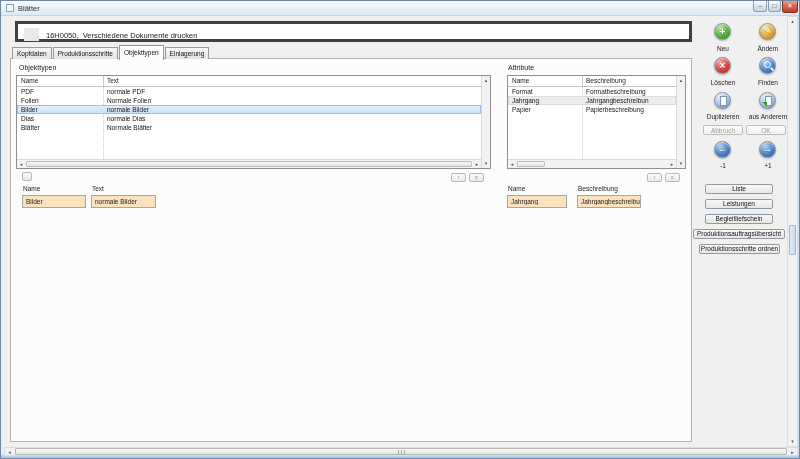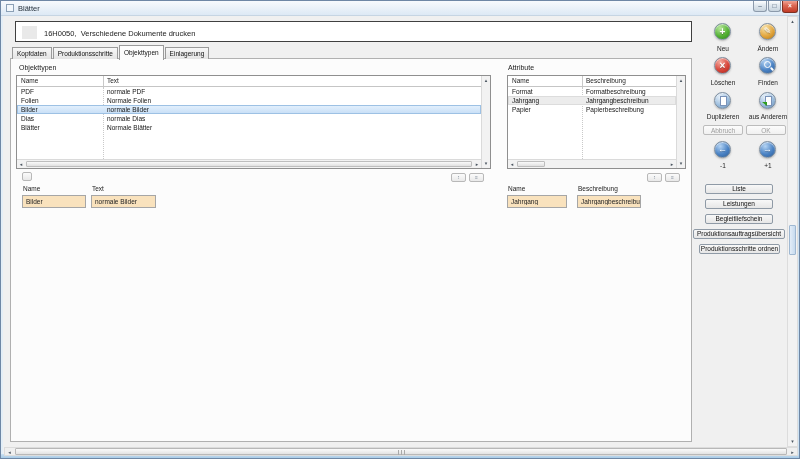--- a/index.html
+++ b/index.html
@@ -22,21 +22,21 @@
   .btn-max { left:767px; width:13px; }
   .btn-close { left:781px; width:16px; height:12px; color:#fff; font-weight:bold;
                background:linear-gradient(#f0a293,#dd6a55 40%,#c13a26); border-color:#7e3022; }
   .frame-bottom { position:absolute; left:0; right:0; bottom:0; height:4px;
                   background:linear-gradient(#cbe1f3,#a7cae6); }
   .frame-right { position:absolute; right:0; top:15px; width:2px; bottom:4px; background:#cde2f3; }
   .frame-left { position:absolute; left:0; top:15px; width:2px; bottom:4px; background:#e3eef7; }
 
   
   .order-box { position:absolute; left:14px; top:20px; width:677px; height:21px;
-               background:#fff; border:1px solid #404040; }
+               background:#fff; border:3px solid #404040; }
   .order-icon { position:absolute; left:6px; top:4px; width:15px; height:13px; background:#e9e9e9; }
   .order-text { position:absolute; left:28px; top:7px; font-size:7.5px; color:#222; white-space:pre; }
 
   
   .tabs { position:absolute; left:11px; top:44px; height:14px; display:flex; align-items:flex-end; z-index:4; }
   .tab { height:12px; padding:0 4px; font-size:6.5px; line-height:11px; color:#111;
          background:linear-gradient(#f7f7f7,#e4e4e4); border:1px solid #9a9a9a; border-bottom:none;
          margin-right:1px; cursor:default; }
   .tab.active { height:15px; line-height:13px; margin-bottom:-1px; background:#fcfcfc; z-index:5; }
 

